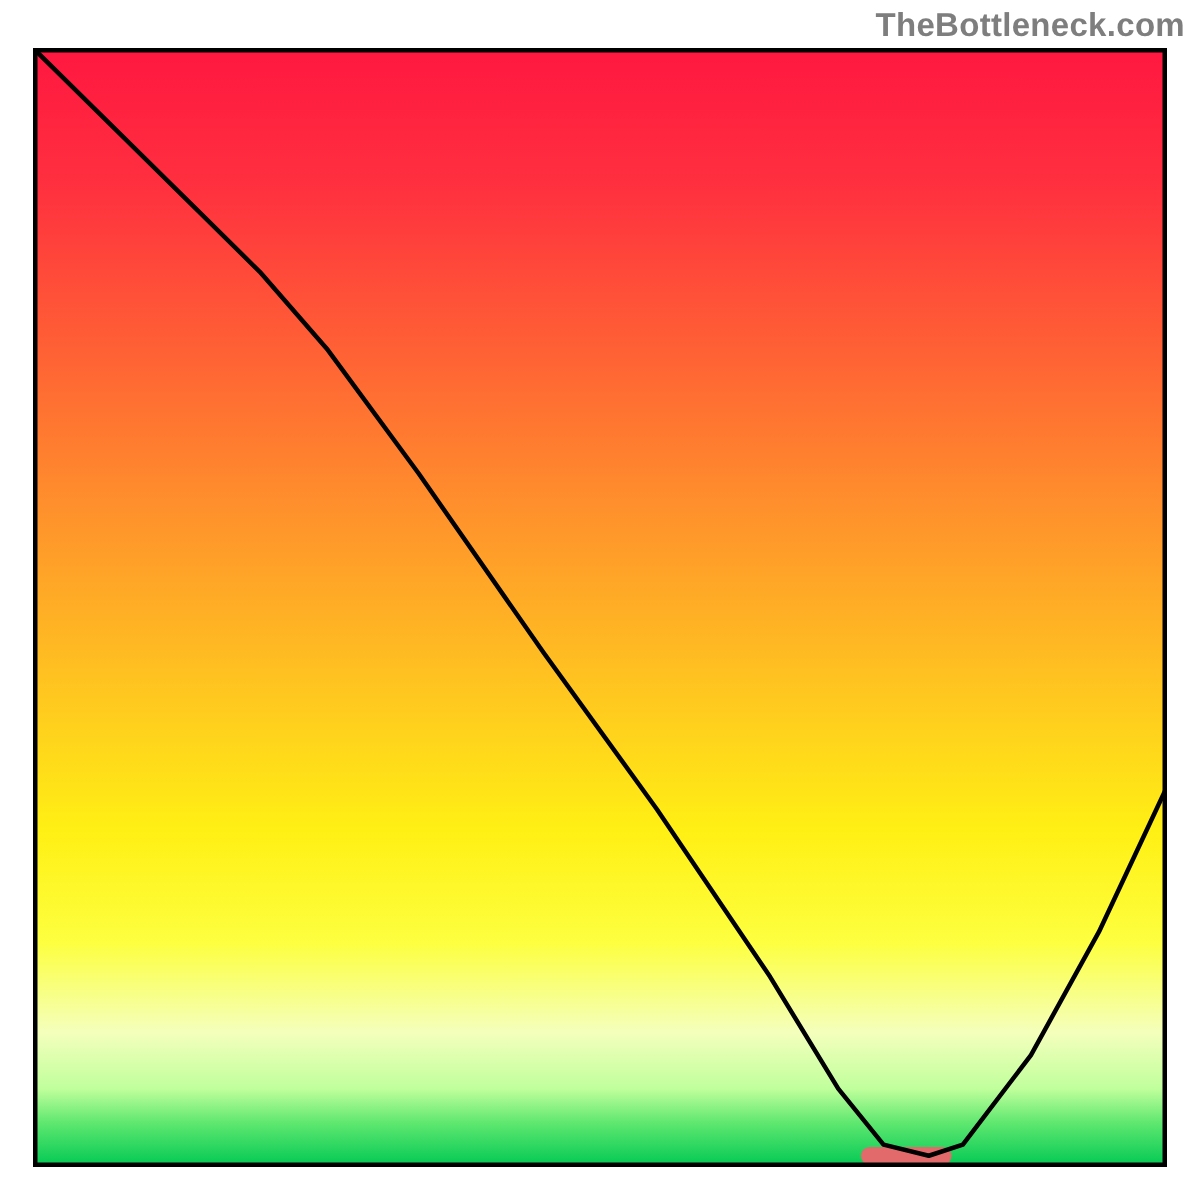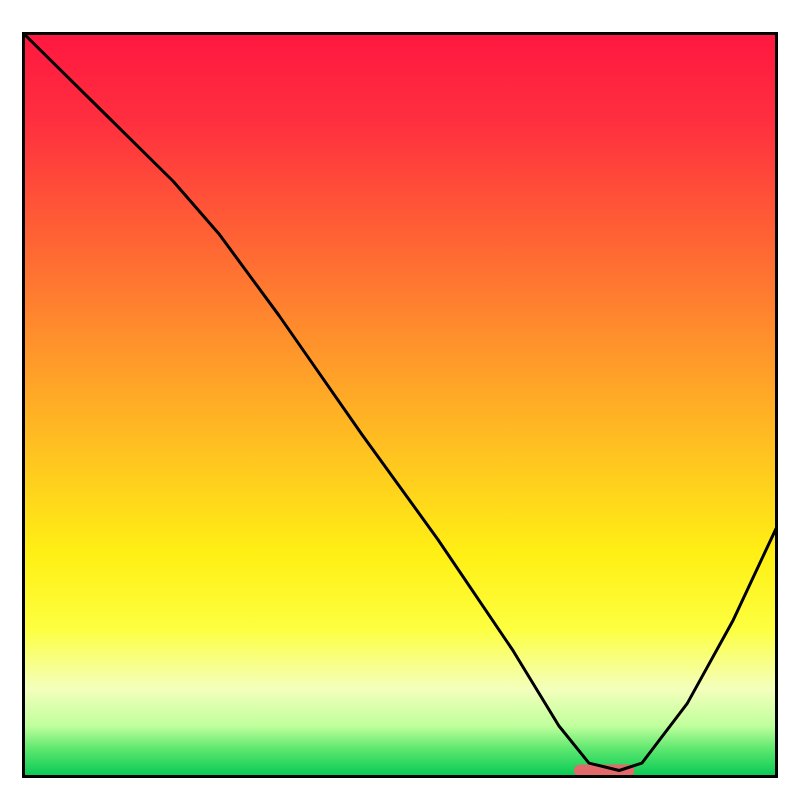--- a/index.html
+++ b/index.html
@@ -30,20 +30,21 @@
     top: 32px;
     width: 756px;
     height: 746px;
   }
   svg { display: block; }
 </style>
 </head>
 <body>
 
 <div class="wrap">
+  <div class="watermark">TheBottleneck.com</div>
   <div class="plot">
     <svg id="svg" viewBox="0 0 756 746" width="756" height="746">
       <defs>
         <linearGradient id="bg-grad" x1="0" y1="0" x2="0" y2="1">
             <stop offset="0%" stop-color="#ff1740"></stop>
             <stop offset="12%" stop-color="#ff2f3f"></stop>
             <stop offset="28%" stop-color="#ff6434"></stop>
             <stop offset="44%" stop-color="#ff9a2a"></stop>
             <stop offset="58%" stop-color="#ffc81f"></stop>
             <stop offset="70%" stop-color="#fff014"></stop>

